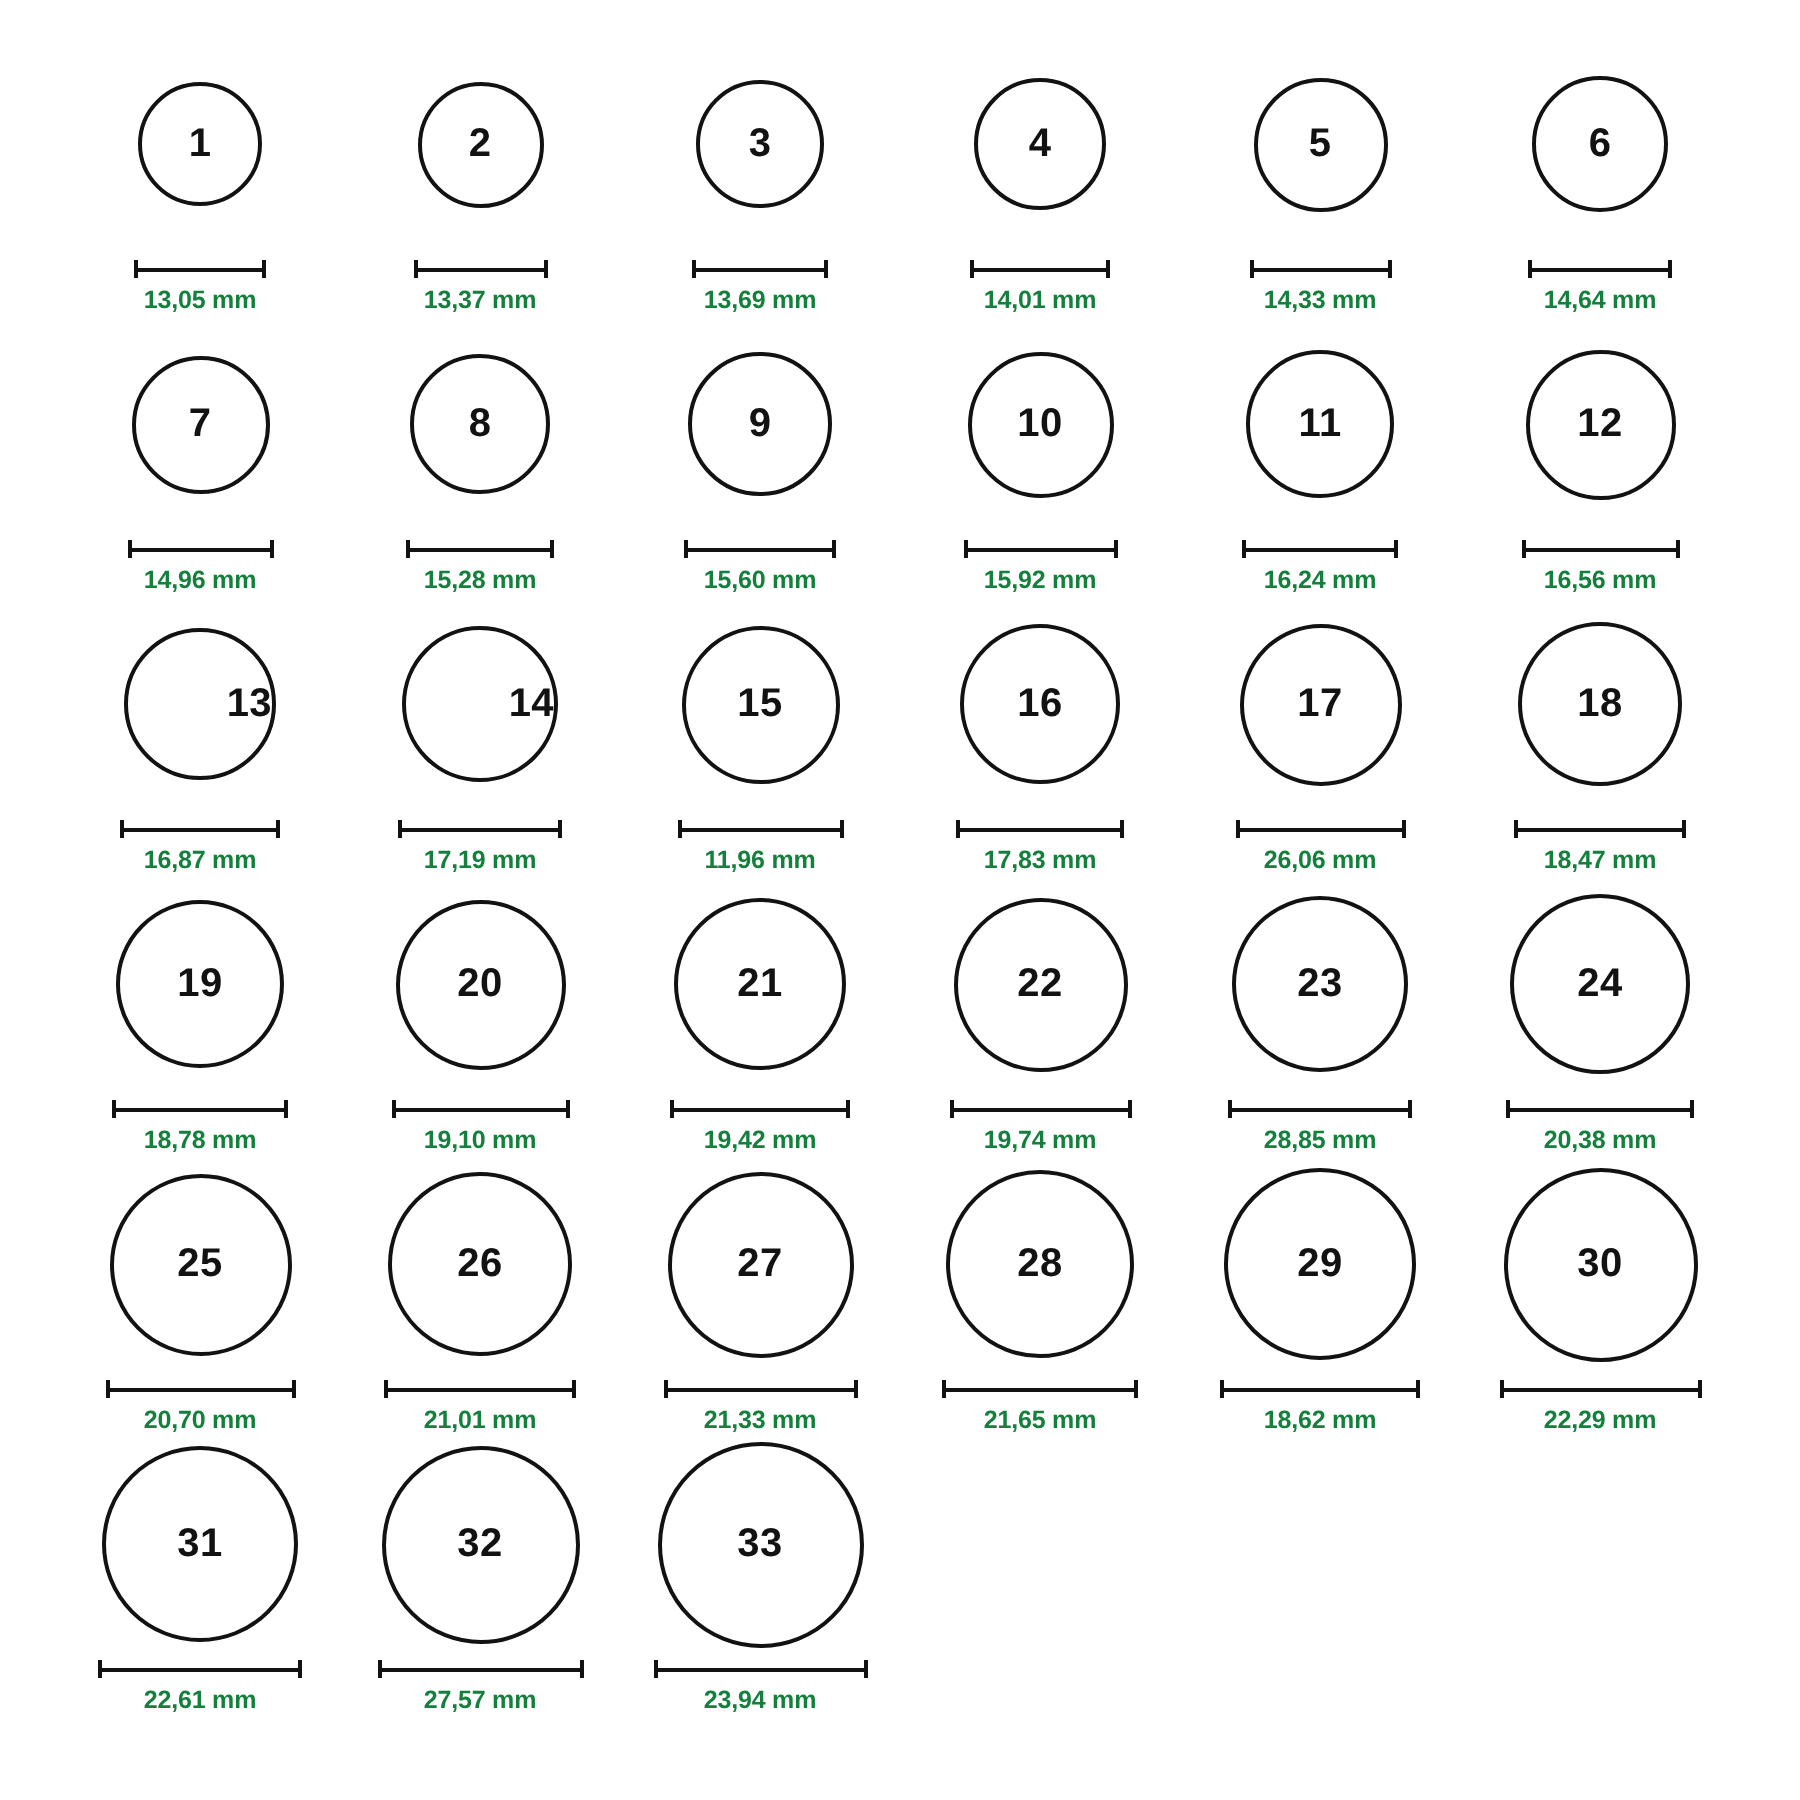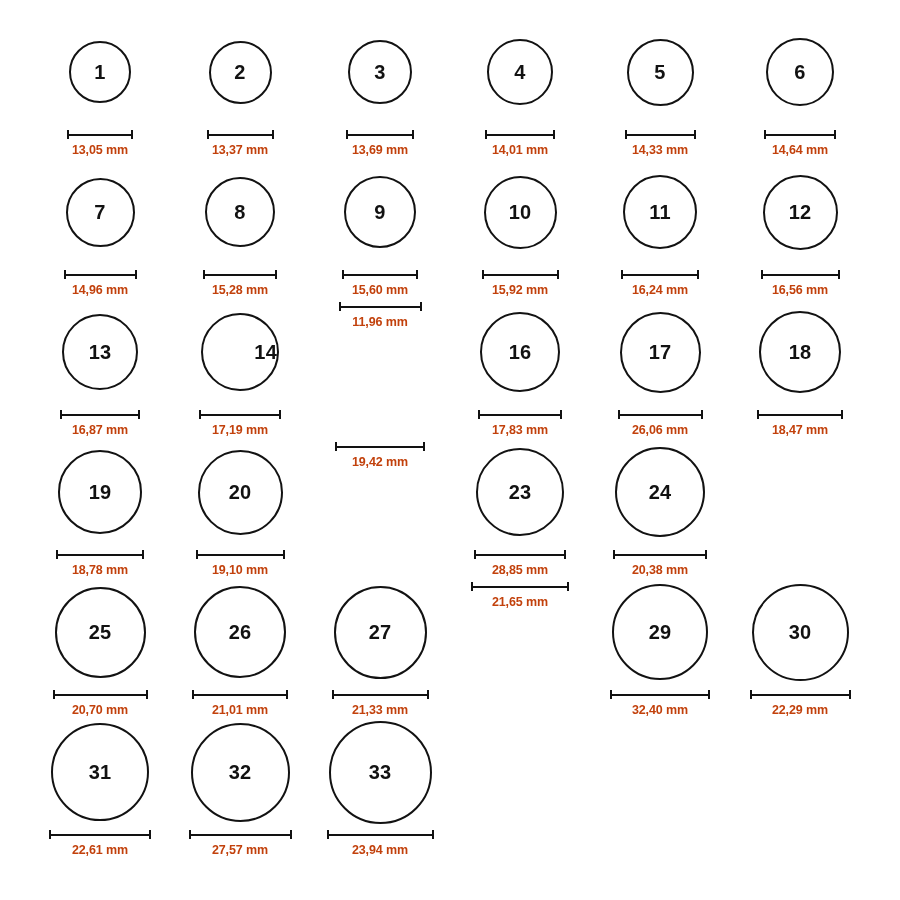--- a/index.html
+++ b/index.html
@@ -81,21 +81,21 @@
     position: absolute;
     left: 0;
     right: 0;
     top: 50%;
     border-top: 2px solid #121212;
   }
   .mm {
     margin-top: 3px;
     font-size: 12.5px;
     font-weight: bold;
-    color: #c2410c;
+    color: #15803d;
     white-space: nowrap;
     letter-spacing: -0.1px;
   }
 </style>
 </head>
 <body>
 
 <div id="sizer-chart">
   <div class="rows">
       <div class="row">
@@ -230,41 +230,46 @@
           </div>
           <div class="measure">
             <div class="bar" style="width: 75px;"></div>
           </div>
           <div class="mm">16,56 mm</div>
         </div>
       </div>
       <div class="row">
         <div class="cell">
           <div class="circle-wrap">
-            <div class="circle" style="width: 76px; height: 76px;">
+            <div class="circle" style="width: 76px; height: 76px; justify-content: flex-end;">
               <span class="circle-label">13</span>
             </div>
           </div>
           <div class="measure">
             <div class="bar" style="width: 76px;"></div>
           </div>
           <div class="mm">16,87 mm</div>
         </div>
         <div class="cell">
           <div class="circle-wrap">
             <div class="circle" style="width: 78px; height: 78px; justify-content: flex-end;">
               <span class="circle-label">14</span>
             </div>
           </div>
           <div class="measure">
             <div class="bar" style="width: 78px;"></div>
           </div>
           <div class="mm">17,19 mm</div>
         </div>
         <div class="cell">
+          <div class="circle-wrap">
+            <div class="circle" style="width: 79px; height: 79px;">
+              <span class="circle-label">15</span>
+            </div>
+          </div>
           <div class="measure">
             <div class="bar" style="width: 79px;"></div>
           </div>
           <div class="mm">11,96 mm</div>
         </div>
         <div class="cell">
           <div class="circle-wrap">
             <div class="circle" style="width: 80px; height: 80px;">
               <span class="circle-label">16</span>
             </div>
@@ -314,24 +319,40 @@
             <div class="circle" style="width: 85px; height: 85px;">
               <span class="circle-label">20</span>
             </div>
           </div>
           <div class="measure">
             <div class="bar" style="width: 85px;"></div>
           </div>
           <div class="mm">19,10 mm</div>
         </div>
         <div class="cell">
+          <div class="circle-wrap">
+            <div class="circle" style="width: 86px; height: 86px;">
+              <span class="circle-label">21</span>
+            </div>
+          </div>
           <div class="measure">
             <div class="bar" style="width: 86px;"></div>
           </div>
           <div class="mm">19,42 mm</div>
+        </div>
+        <div class="cell">
+          <div class="circle-wrap">
+            <div class="circle" style="width: 87px; height: 87px;">
+              <span class="circle-label">22</span>
+            </div>
+          </div>
+          <div class="measure">
+            <div class="bar" style="width: 87px;"></div>
+          </div>
+          <div class="mm">19,74 mm</div>
         </div>
         <div class="cell">
           <div class="circle-wrap">
             <div class="circle" style="width: 88px; height: 88px;">
               <span class="circle-label">23</span>
             </div>
           </div>
           <div class="measure">
             <div class="bar" style="width: 88px;"></div>
           </div>
@@ -377,35 +398,40 @@
             <div class="circle" style="width: 93px; height: 93px;">
               <span class="circle-label">27</span>
             </div>
           </div>
           <div class="measure">
             <div class="bar" style="width: 93px;"></div>
           </div>
           <div class="mm">21,33 mm</div>
         </div>
         <div class="cell">
+          <div class="circle-wrap">
+            <div class="circle" style="width: 94px; height: 94px;">
+              <span class="circle-label">28</span>
+            </div>
+          </div>
           <div class="measure">
             <div class="bar" style="width: 94px;"></div>
           </div>
           <div class="mm">21,65 mm</div>
         </div>
         <div class="cell">
           <div class="circle-wrap">
             <div class="circle" style="width: 96px; height: 96px;">
               <span class="circle-label">29</span>
             </div>
           </div>
           <div class="measure">
             <div class="bar" style="width: 96px;"></div>
           </div>
-          <div class="mm">32,40 mm</div>
+          <div class="mm">18,62 mm</div>
         </div>
         <div class="cell">
           <div class="circle-wrap">
             <div class="circle" style="width: 97px; height: 97px;">
               <span class="circle-label">30</span>
             </div>
           </div>
           <div class="measure">
             <div class="bar" style="width: 97px;"></div>
           </div>

